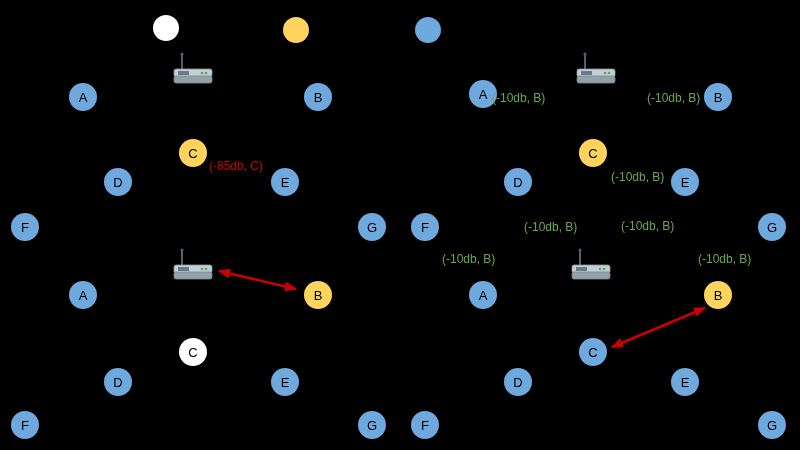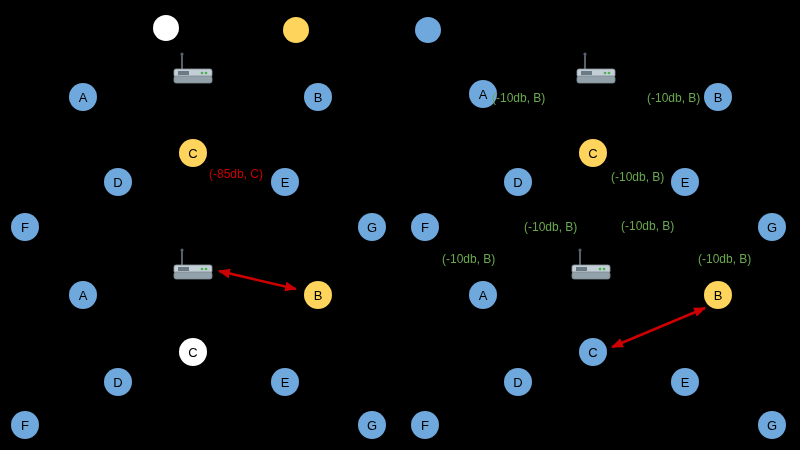--- a/index.html
+++ b/index.html
@@ -74,21 +74,21 @@
     <circle cx="35" cy="22" r="1.3" fill="#4caf50"></circle>
   </svg>
 </div>
     <div class="node" style="left: 69px; top: 83px; background: rgb(111, 168, 220); color: rgb(0, 0, 0);">A</div>
     <div class="node" style="left: 304px; top: 83px; background: rgb(111, 168, 220); color: rgb(0, 0, 0);">B</div>
     <div class="node" style="left: 179px; top: 139px; background: rgb(255, 212, 92); color: rgb(0, 0, 0);">C</div>
     <div class="node" style="left: 104px; top: 168px; background: rgb(111, 168, 220); color: rgb(0, 0, 0);">D</div>
     <div class="node" style="left: 271px; top: 168px; background: rgb(111, 168, 220); color: rgb(0, 0, 0);">E</div>
     <div class="node" style="left: 11px; top: 213px; background: rgb(111, 168, 220); color: rgb(0, 0, 0);">F</div>
     <div class="node" style="left: 358px; top: 213px; background: rgb(111, 168, 220); color: rgb(0, 0, 0);">G</div>
-    <div class="annotation" style="left: 209px; top: 148px; color: rgb(204, 0, 0);">(-85db, C)</div>
+    <div class="annotation" style="left: 209px; top: 140px; color: rgb(204, 0, 0);">(-85db, C)</div>
     <div class="router" style="left: 574px; top: 51px;">
   <svg width="44" height="40" viewBox="0 0 44 40">
     <line x1="11" y1="4" x2="11" y2="18" stroke="#55606a" stroke-width="2"></line>
     <circle cx="11" cy="3" r="1.6" fill="#55606a"></circle>
     <rect x="3" y="18" width="38" height="8" rx="2" fill="#c3ced6" stroke="#8a979f" stroke-width="0.8"></rect>
     <rect x="3" y="25" width="38" height="7" rx="2" fill="#93a1ab" stroke="#7b8a93" stroke-width="0.8"></rect>
     <rect x="7" y="20" width="11" height="4" fill="#6b7a84"></rect>
     <circle cx="31" cy="22" r="1.3" fill="#4caf50"></circle>
     <circle cx="35" cy="22" r="1.3" fill="#4caf50"></circle>
   </svg>

